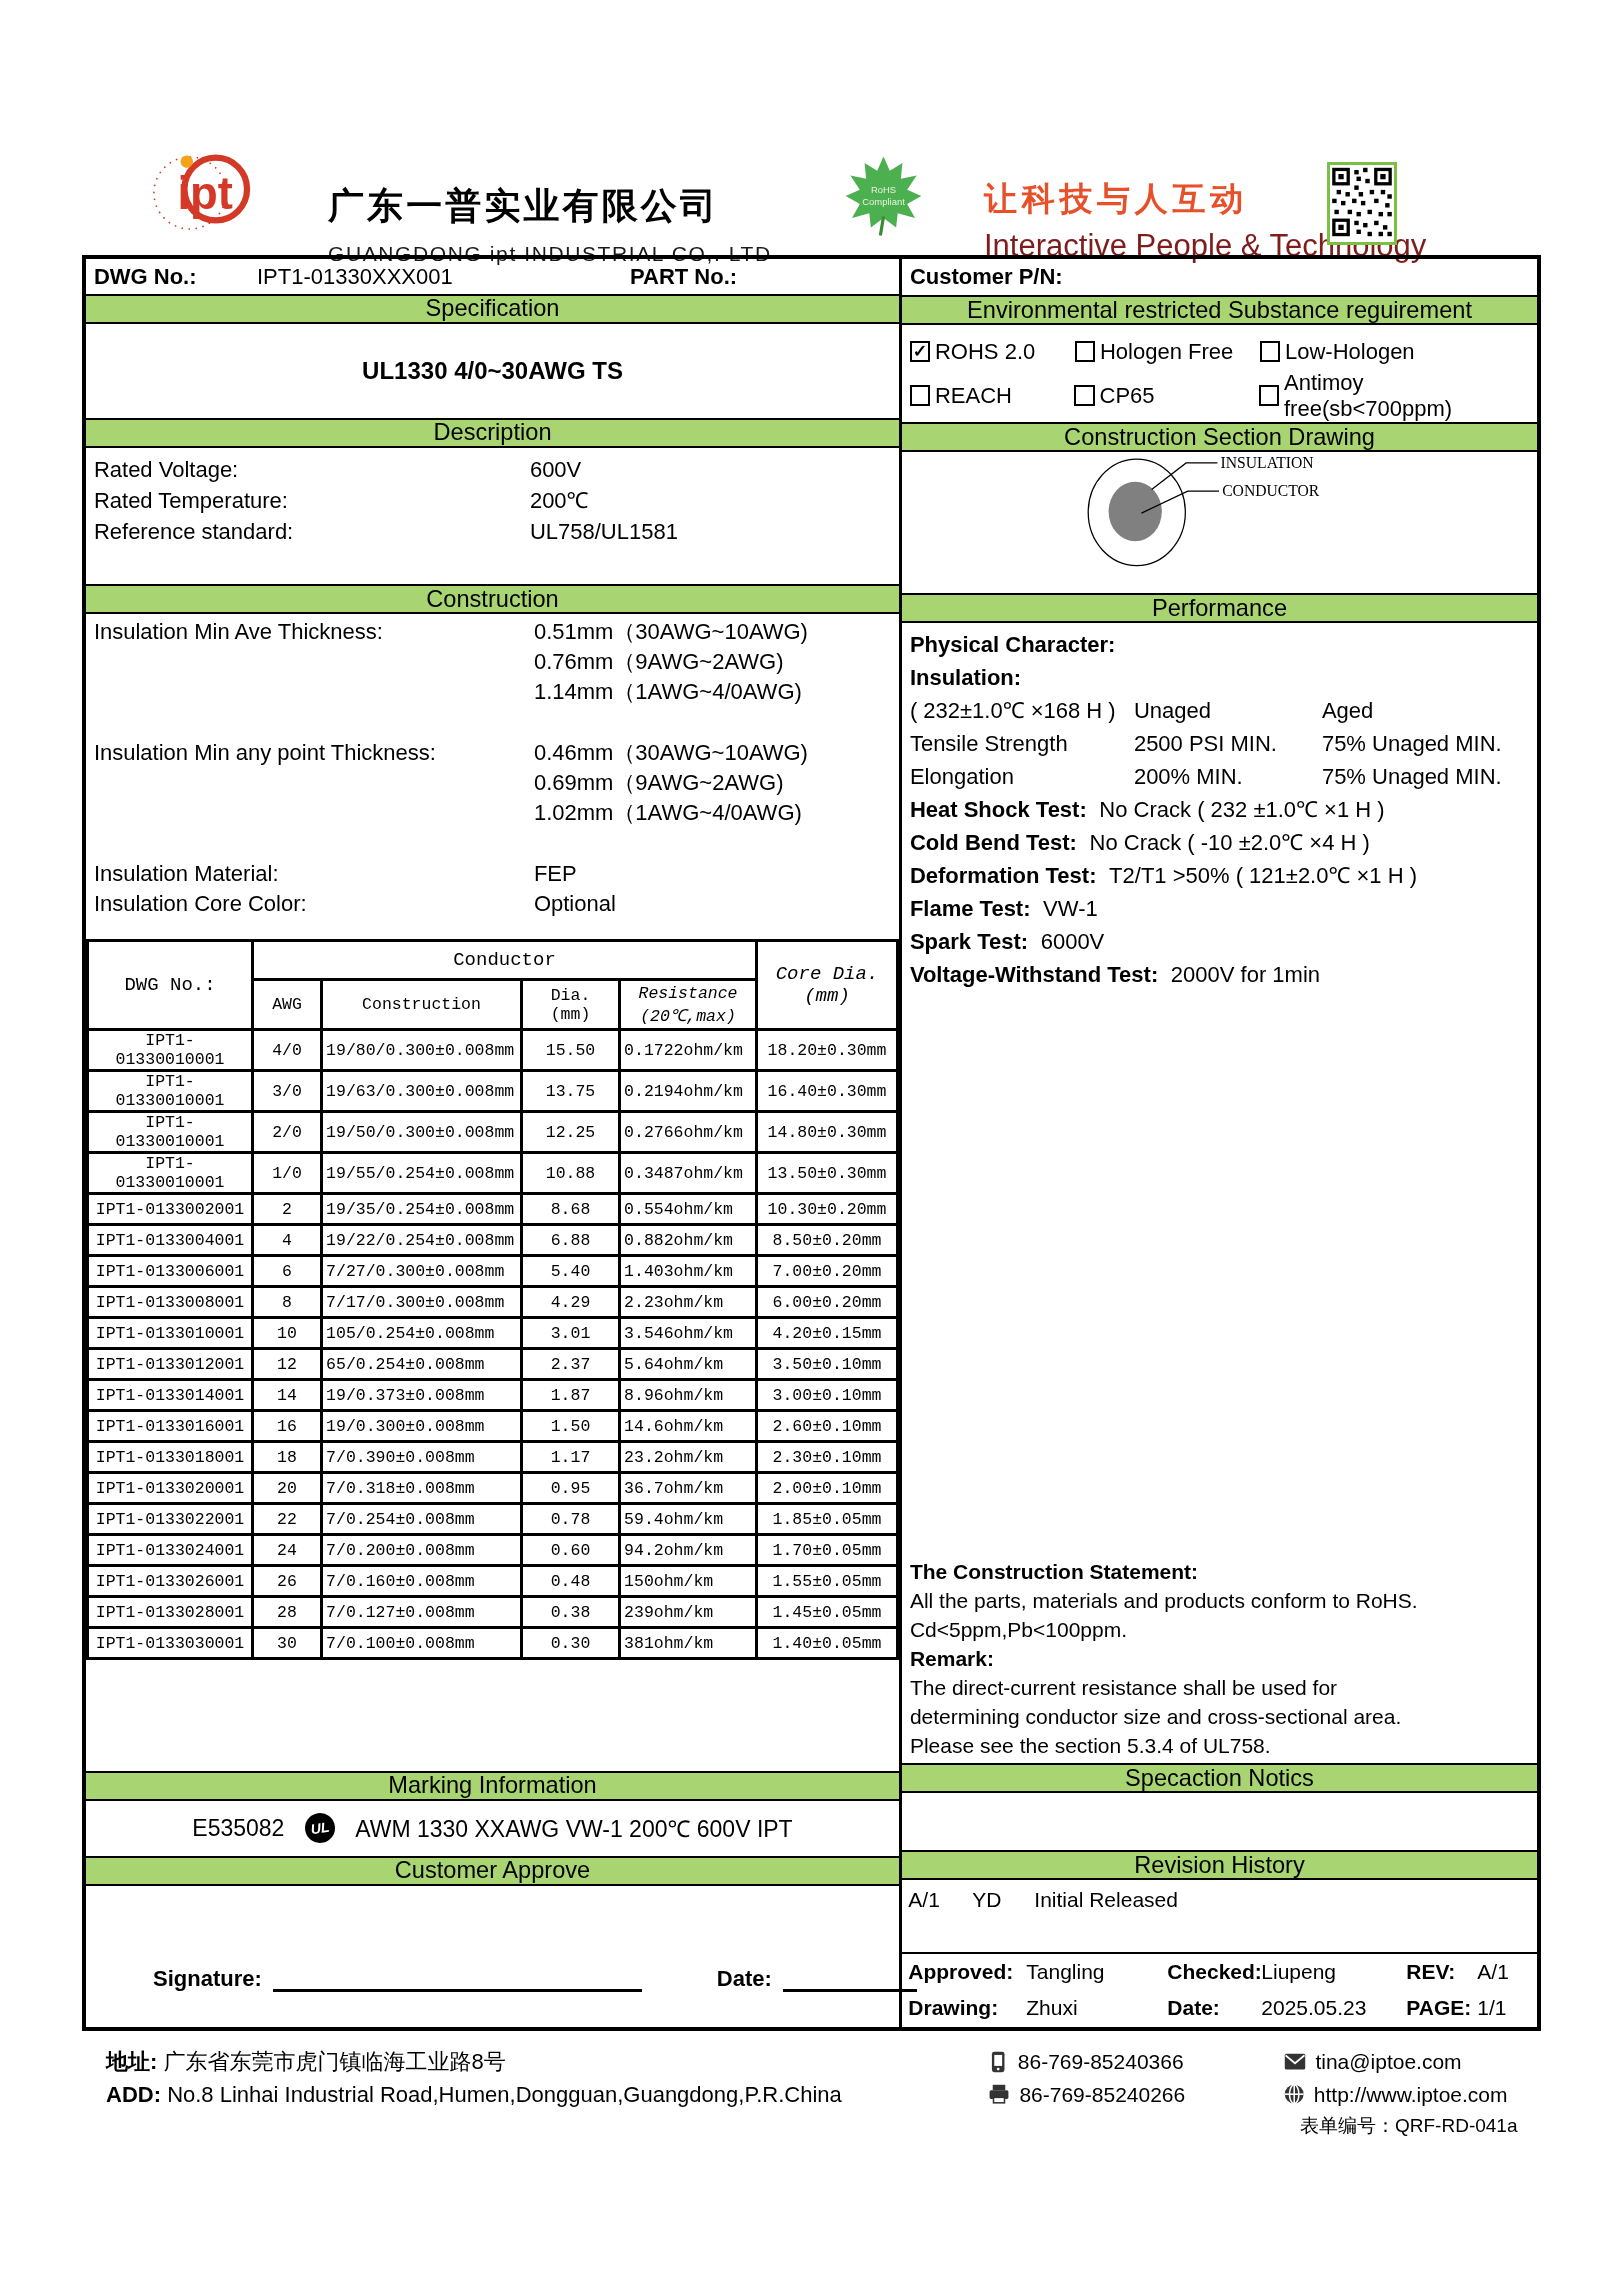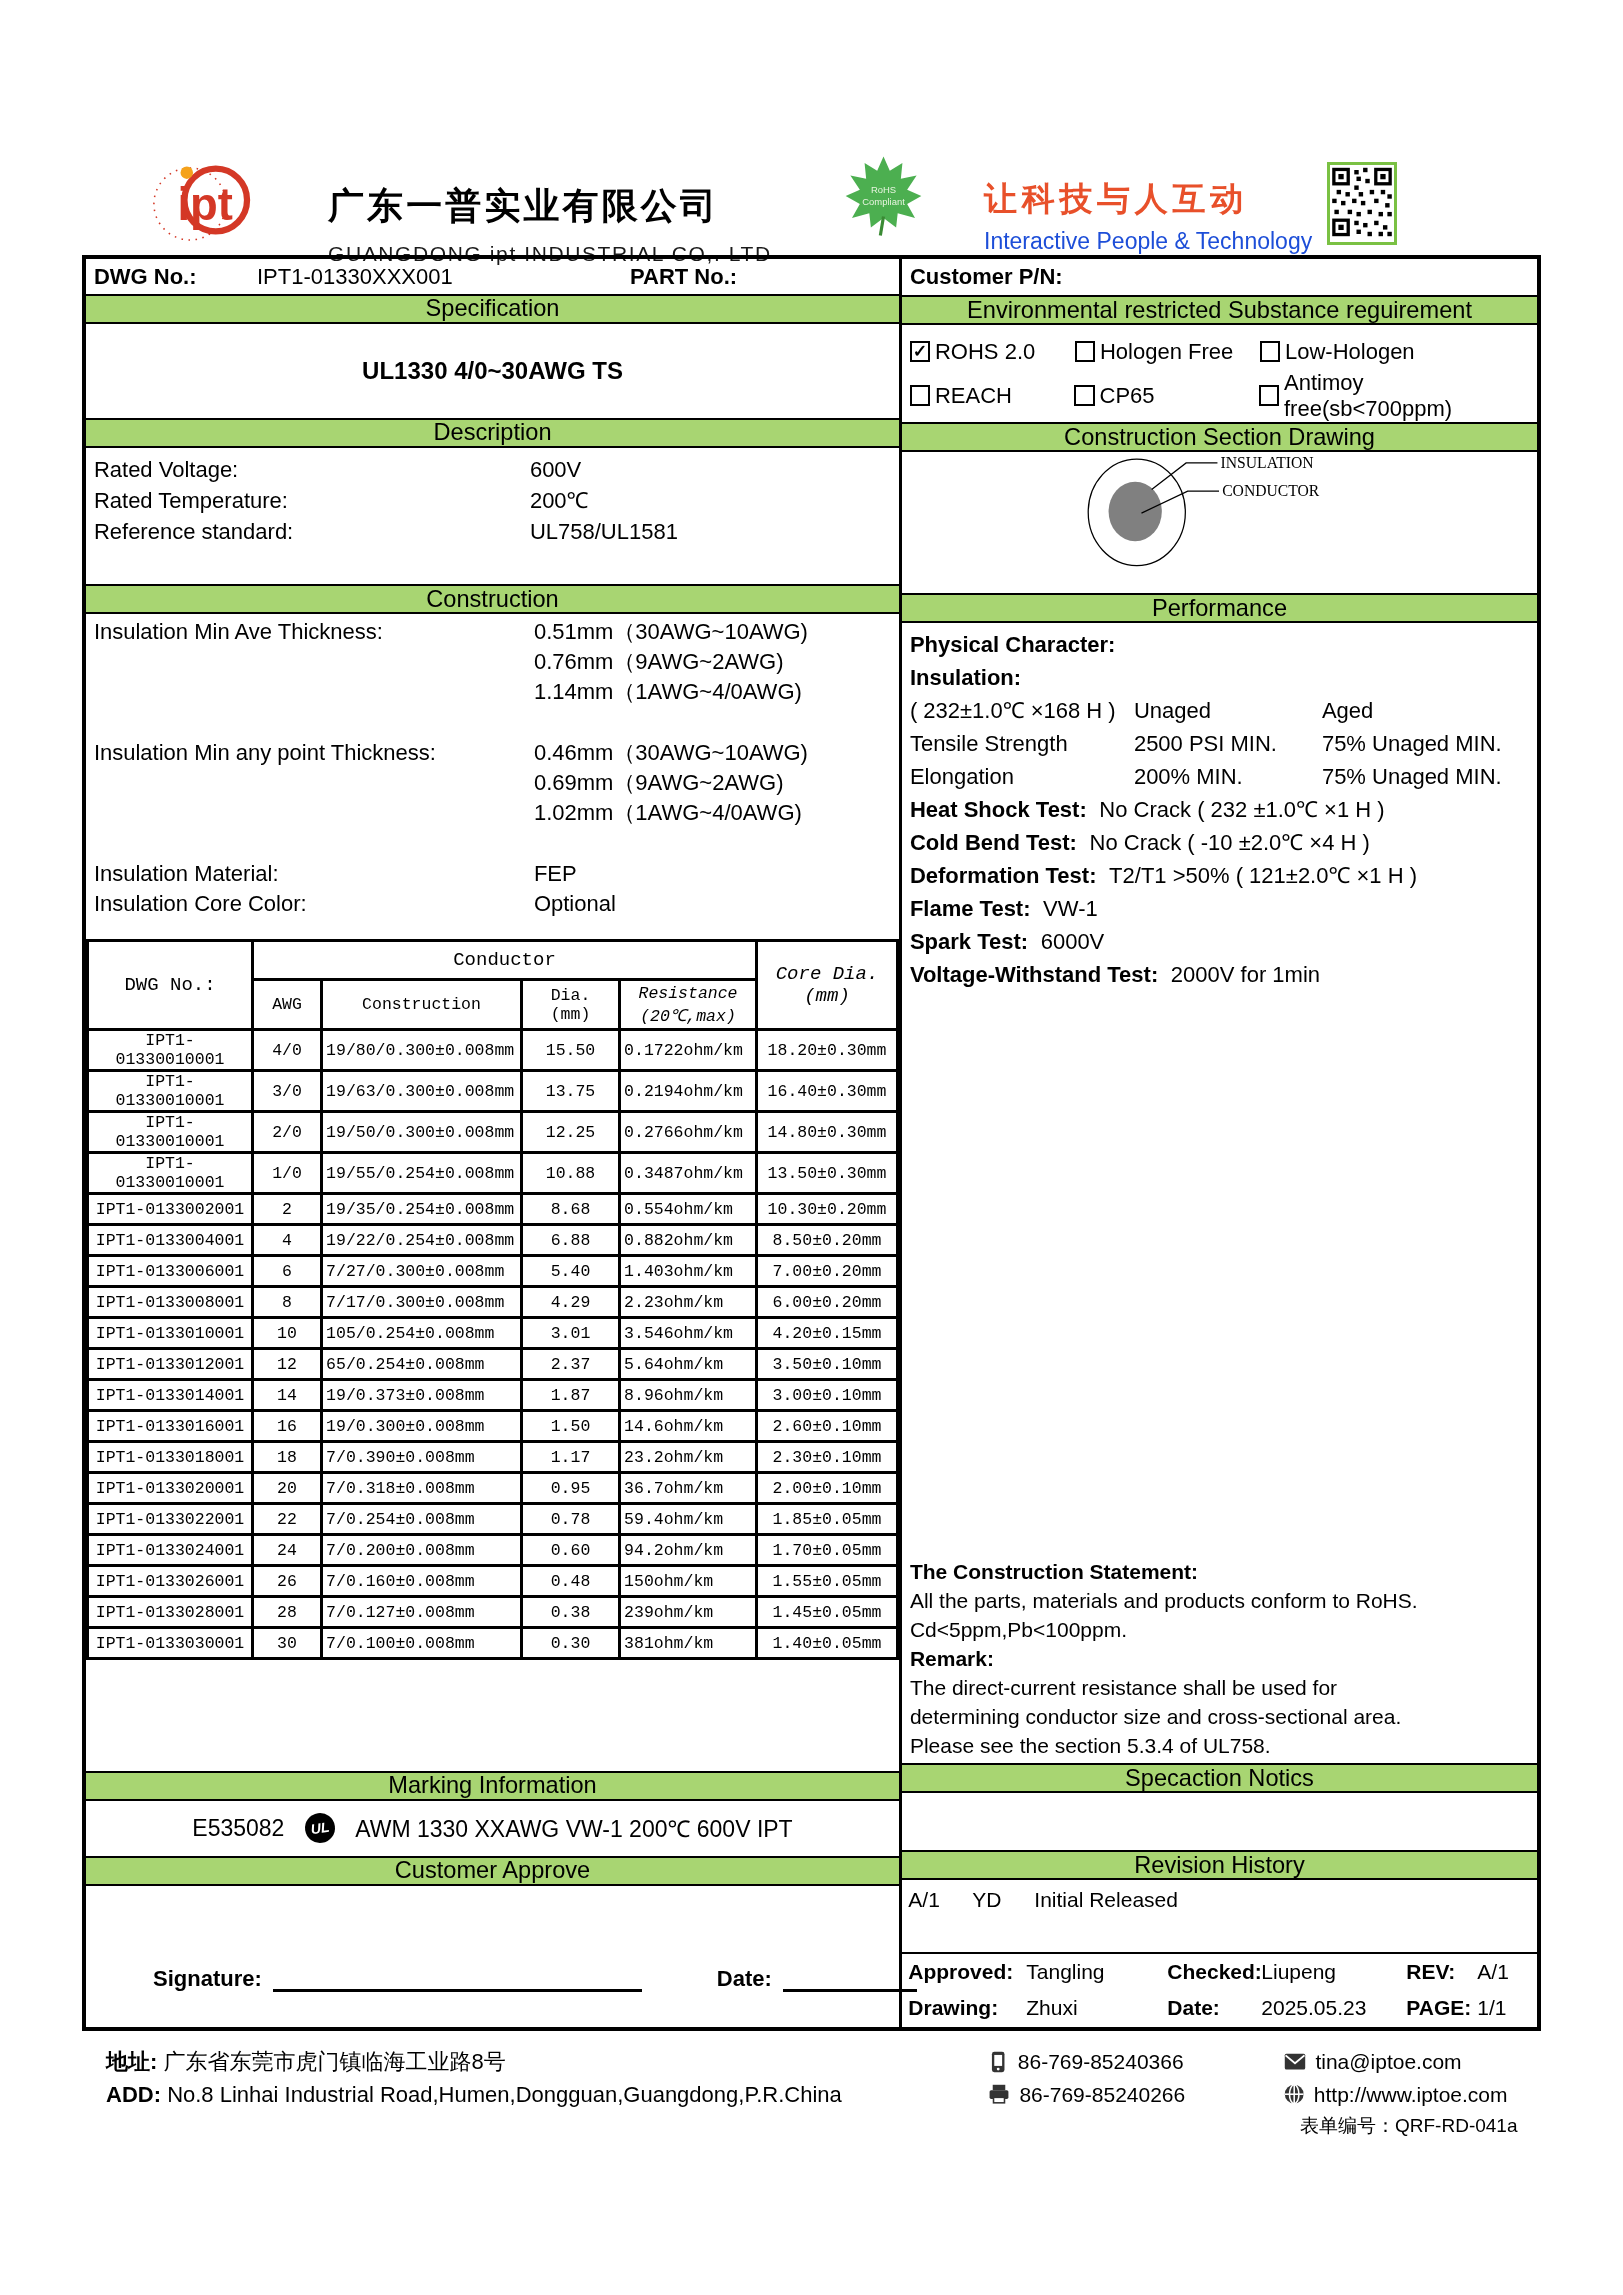--- a/index.html
+++ b/index.html
@@ -1,28 +1,28 @@
 <!DOCTYPE html>
 <html style="font-size:12.6px"><head>
 <meta charset="utf-8">
 <style>
   * { box-sizing: border-box; margin: 0; padding: 0; }
   html,body { background:#fff; }
   .page { position:relative; width:1623px; height:2295px; background:#fff;
           font-family:"Liberation Sans", sans-serif; color:#000; overflow:hidden; }
 
   
-  .hdr-logo { position:absolute; left:149px; top:157px; }
+  .hdr-logo { position:absolute; left:149px; top:146px; }
   .co-block { position:absolute; left:328px; top:182px; }
   .co-cn { font-size:36px; font-weight:600; letter-spacing:3.1px; }
   .co-en { font-size:21px; letter-spacing:1.6px; margin-top:11px; color:#1a1a1a; }
   .leaf { position:absolute; left:844px; top:155px; }
   .slogan { position:absolute; left:984px; top:177px; }
   .slogan-cn { font-size:33px; color:#e8502a; letter-spacing:4.7px; font-weight:600; }
-  .slogan-en { font-size:23px; color:#1d4ed8; margin-top:6.3px; }
+  .slogan-en { font-size:31px; color:#7f1d1d; margin-top:6.3px; }
   .qr { position:absolute; left:1327px; top:162px; border:3.1px solid #7ac143; background:#fff; }
 
   
   .sheet { position:absolute; left:82px; top:255px; width:1459px; height:1776px;
            border:4.7px solid #000; display:flex; }
   .col-l { width:816px; border-right:3.1px solid #000; display:flex; flex-direction:column; }
   .col-r { flex:1; display:flex; flex-direction:column; }
   .band { height:30px; background:#a8d572; border-top:2.4px solid #000; border-bottom:2.4px solid #000;
           display:flex; align-items:center; justify-content:center; font-size:23.6px; }
   .b { font-weight:bold; }

